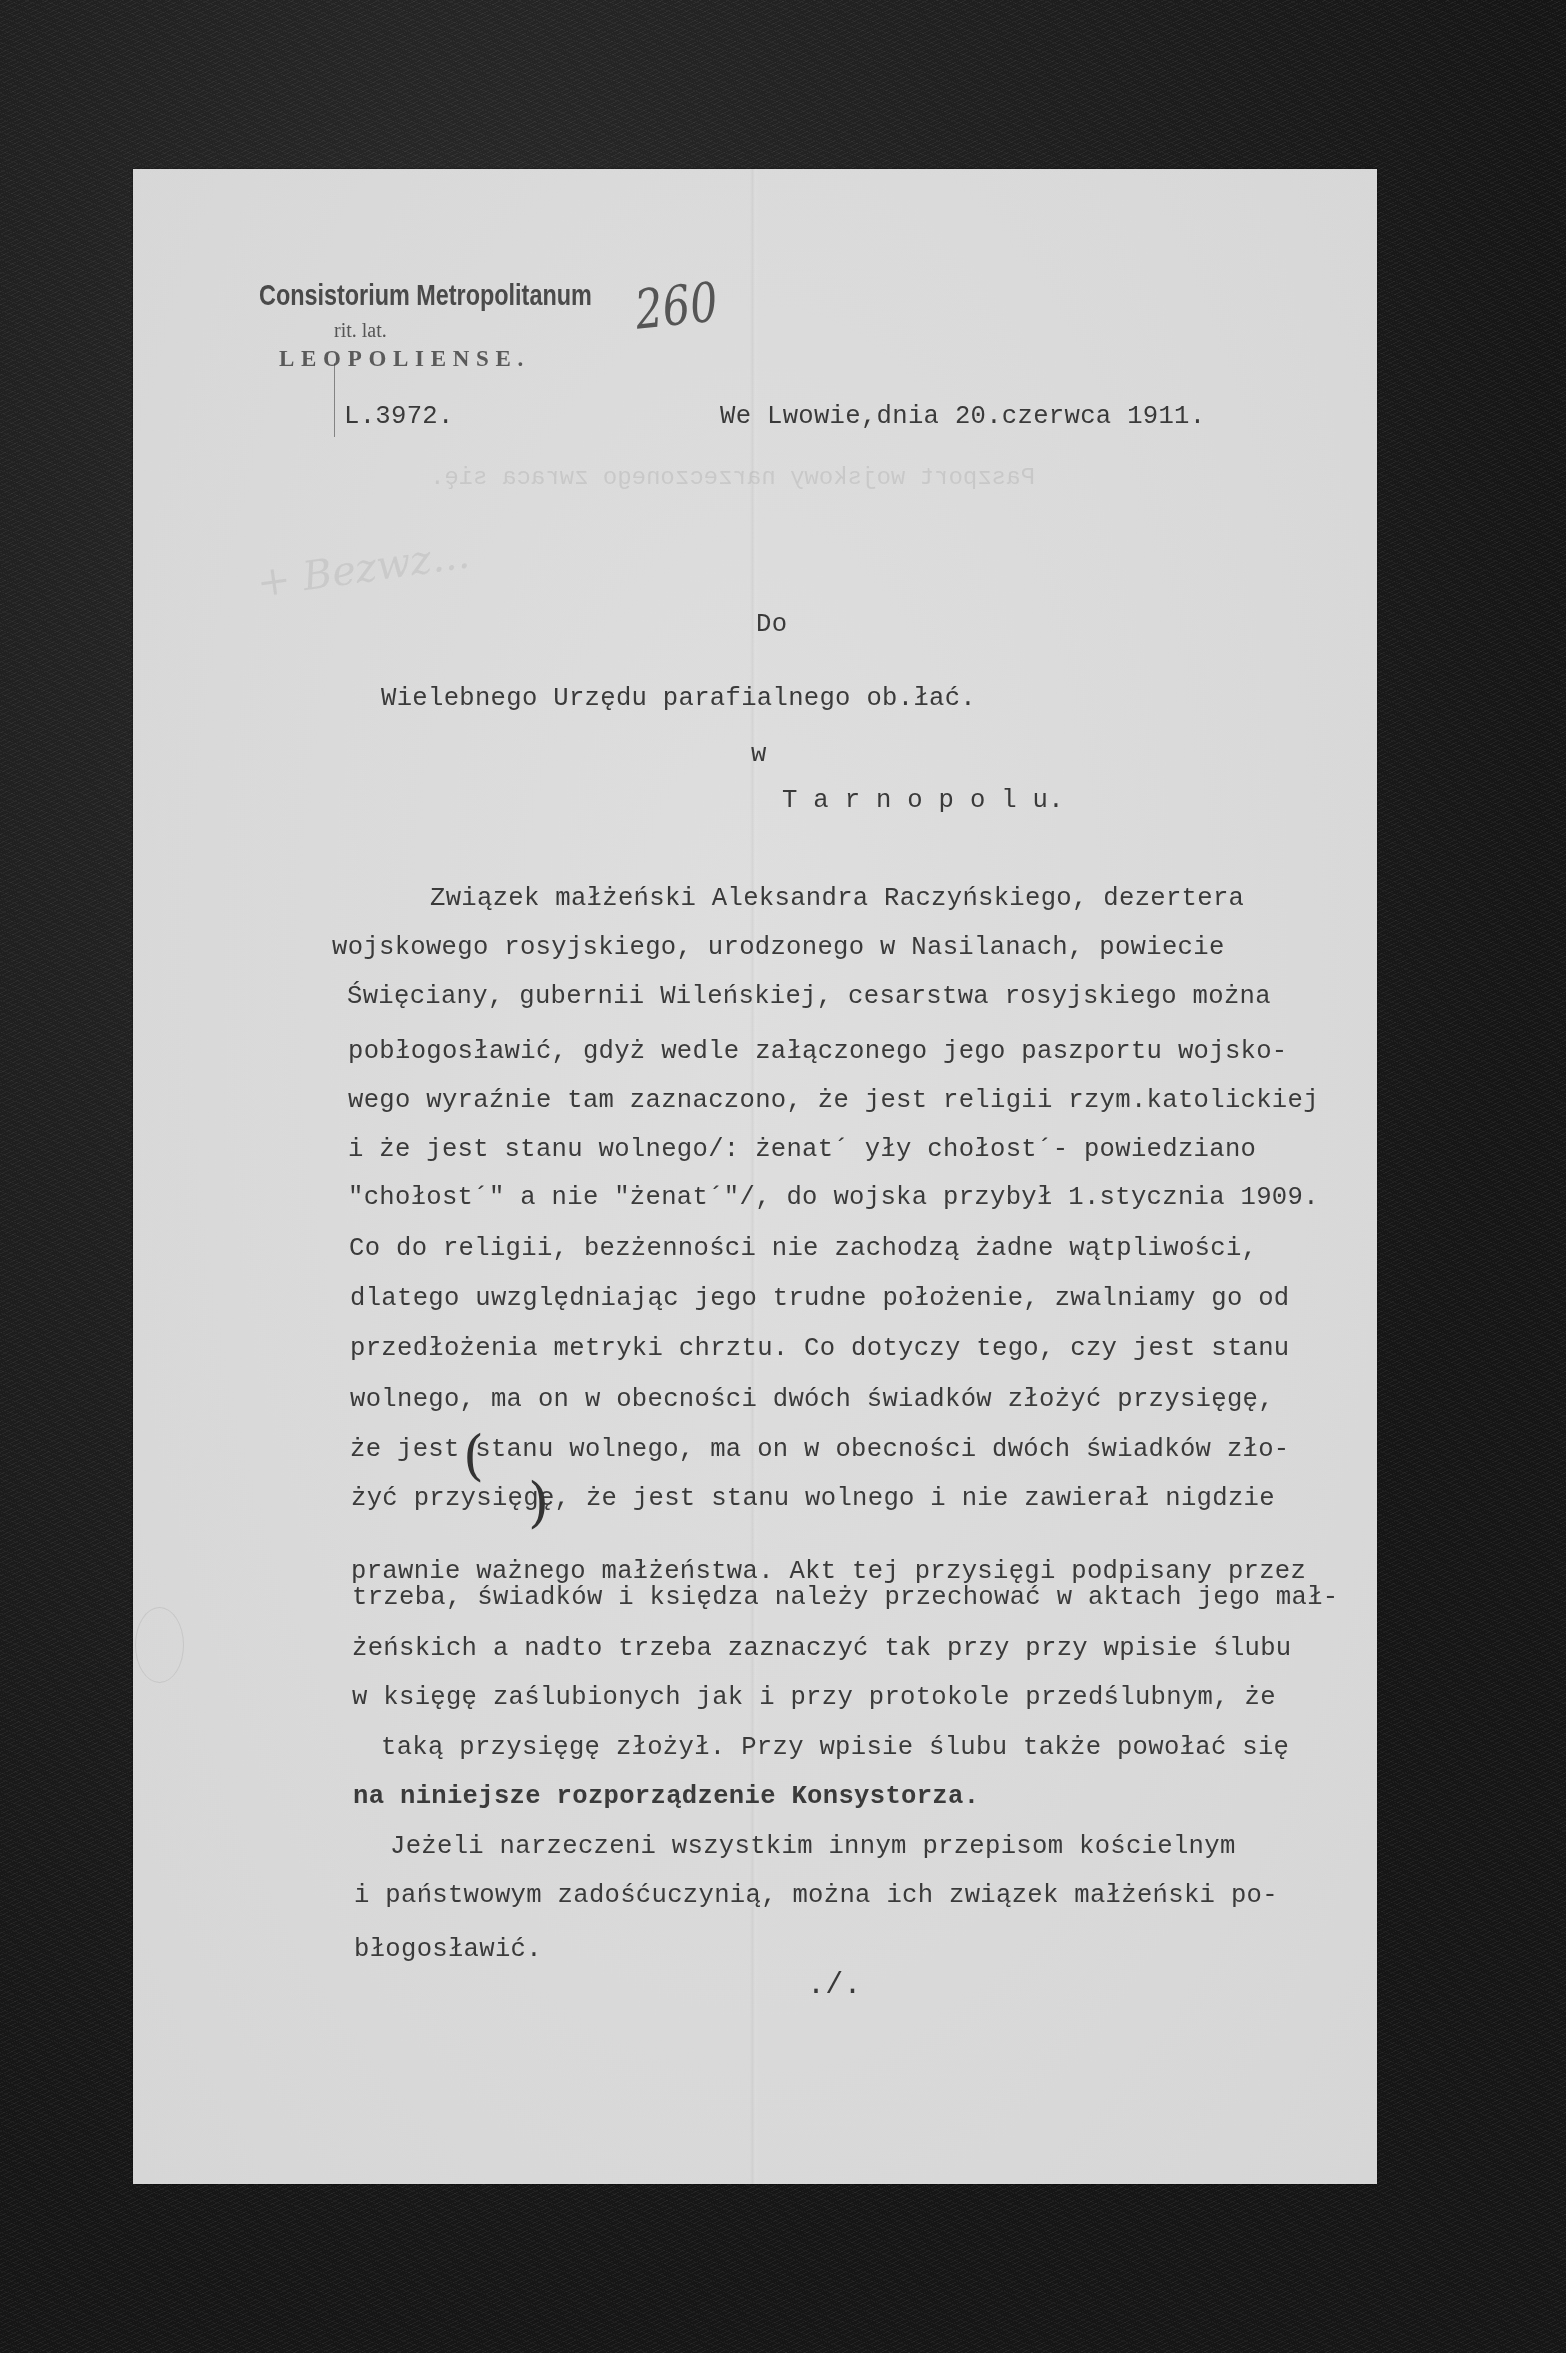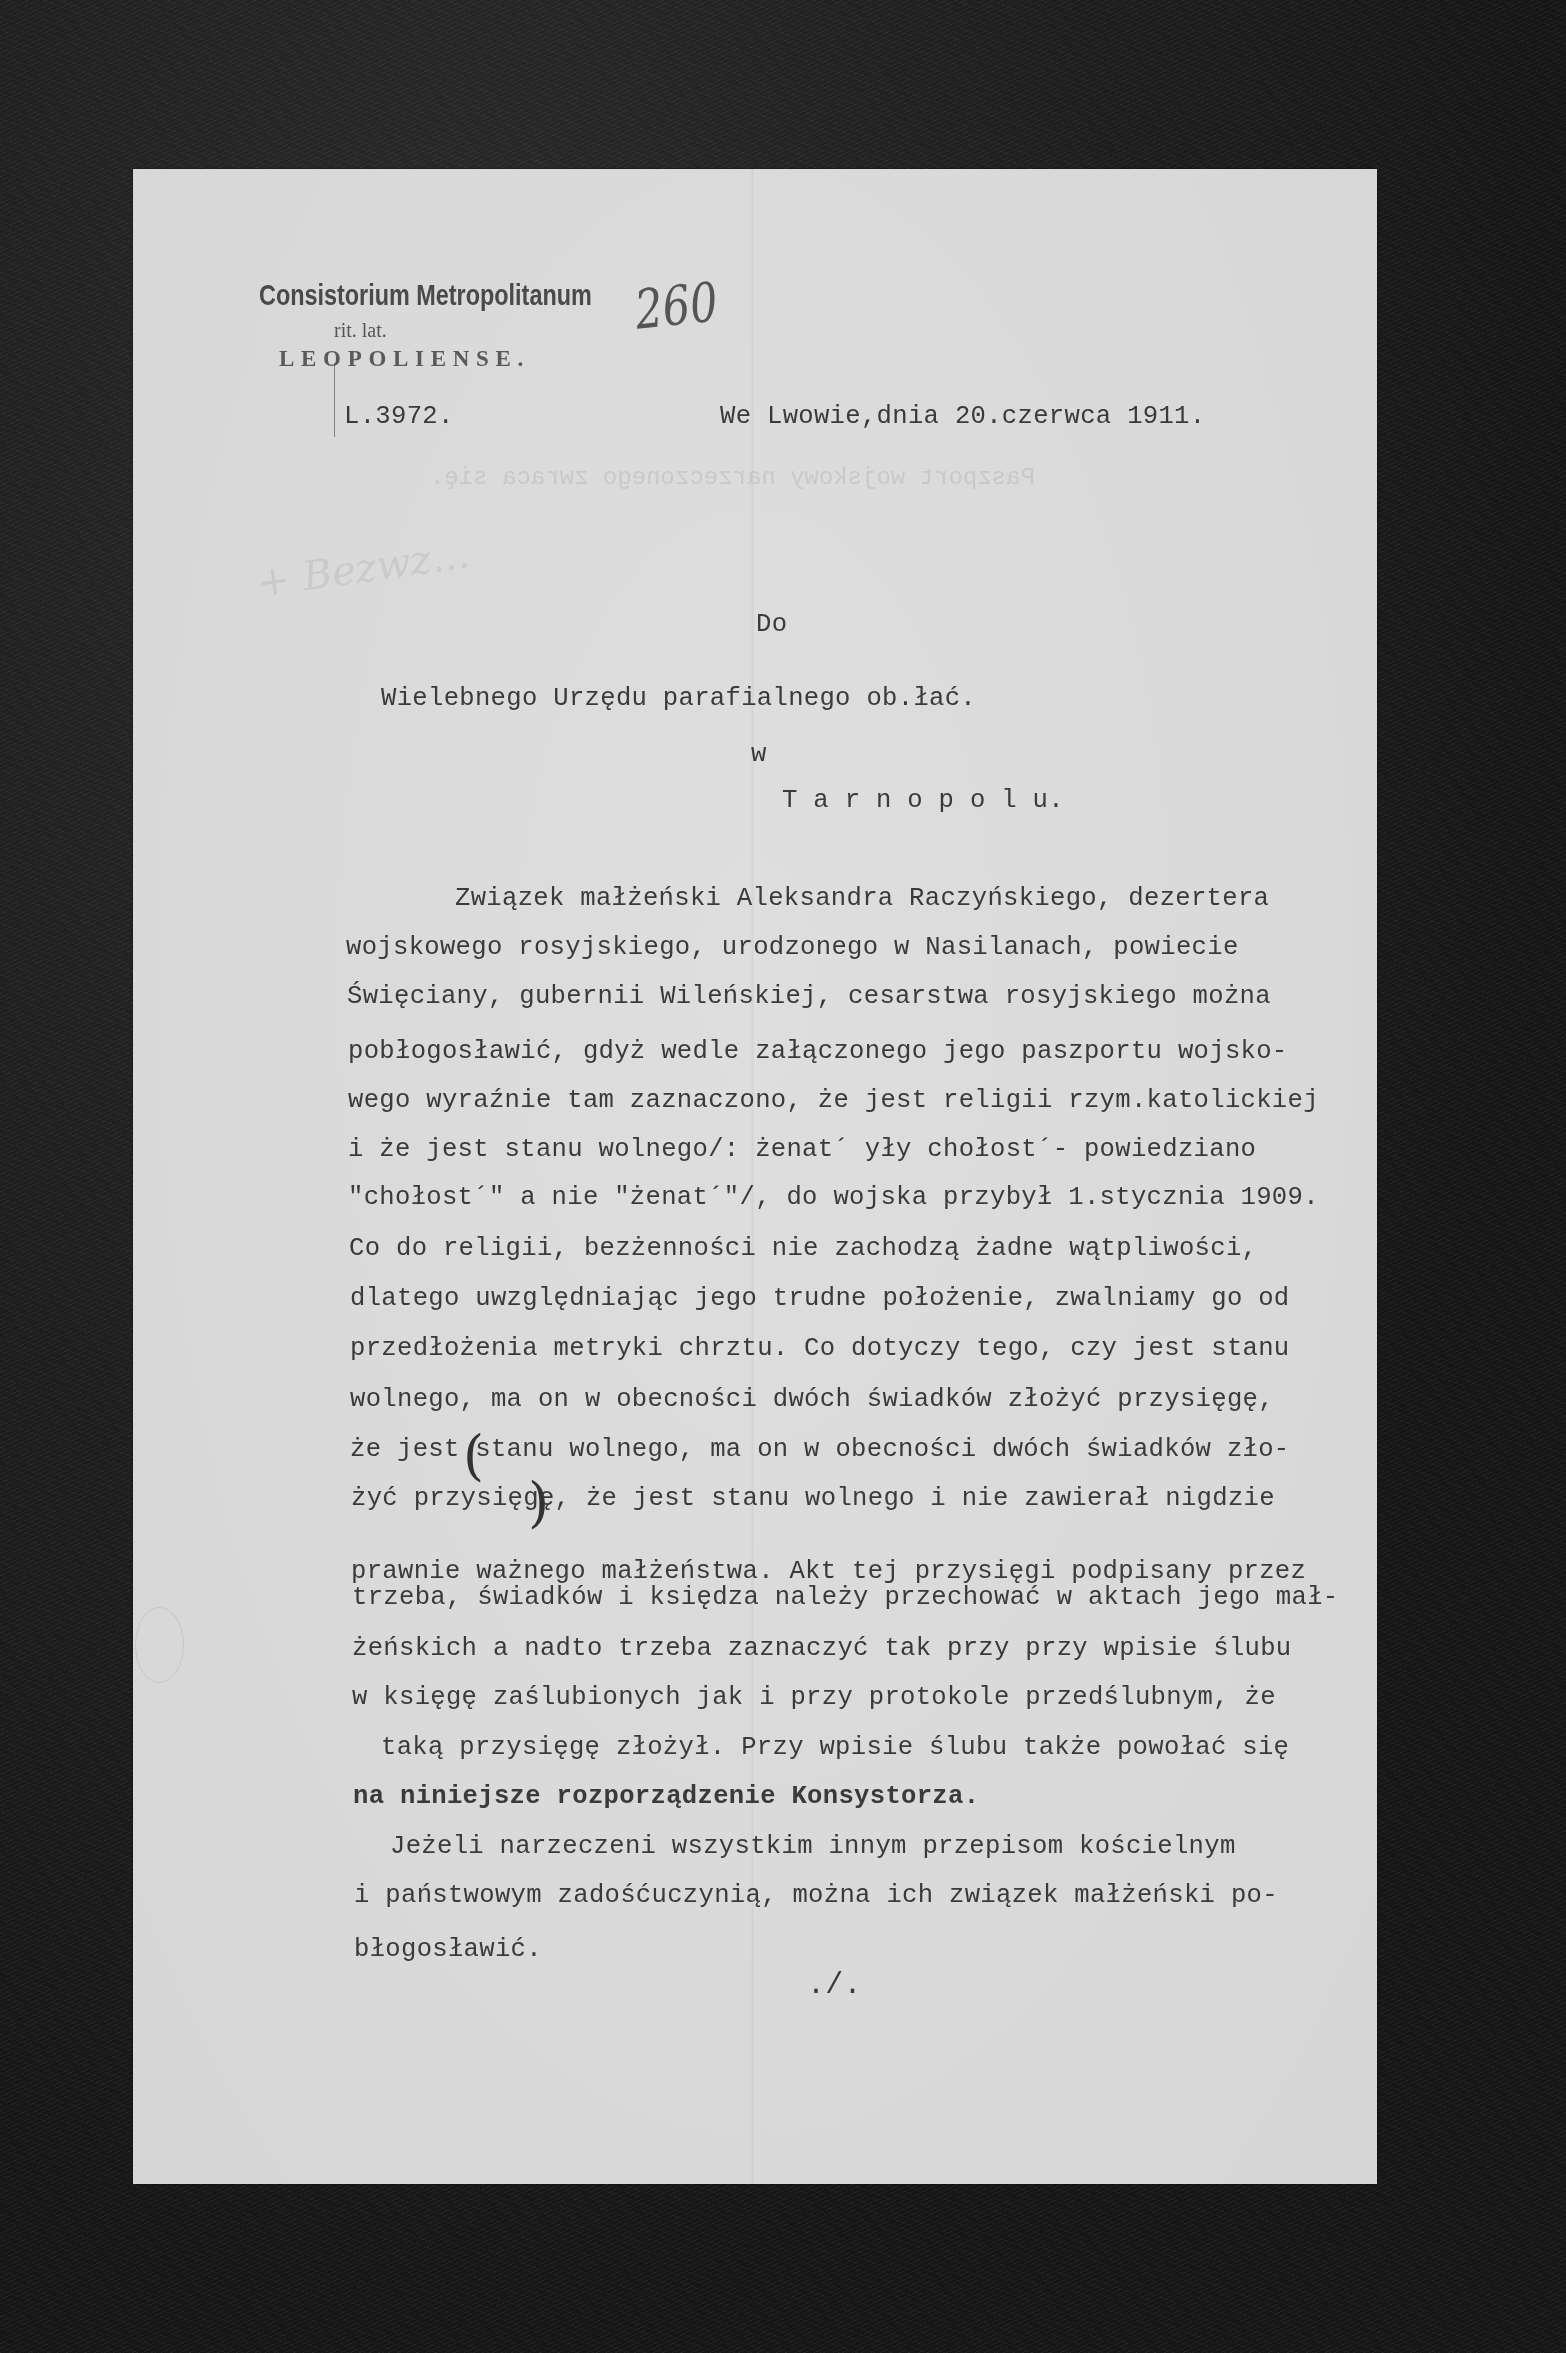--- a/index.html
+++ b/index.html
@@ -147,22 +147,22 @@
 
 <div class="ghost">Paszport wojskowy narzeczonego zwraca się.</div>
 <div class="pencil">+ Bezwz...</div>
 
 <div class="typed" style="left:756px; top:612px;">Do</div>
 <div class="typed" style="left:381px; top:686px;">Wielebnego Urzędu parafialnego ob.łać.</div>
 <div class="typed" style="left:751px; top:742px;">w</div>
 <div class="typed" style="left:782px; top:788px;">T a r n o p o l u.</div>
 
 <div>
-  <div class="typed" style="left:455px; top:886px;">Związek małżeński Aleksandra Raczyńskiego, dezertera</div>
-  <div class="typed" style="left:346px; top:935px;">wojskowego rosyjskiego, urodzonego w Nasilanach, powiecie</div>
+  <div class="typed" style="left:430px; top:886px;">Związek małżeński Aleksandra Raczyńskiego, dezertera</div>
+  <div class="typed" style="left:332px; top:935px;">wojskowego rosyjskiego, urodzonego w Nasilanach, powiecie</div>
   <div class="typed" style="left:347px; top:984px;">Święciany, gubernii Wileńskiej, cesarstwa rosyjskiego można</div>
   <div class="typed" style="left:348px; top:1039px;">pobłogosławić, gdyż wedle załączonego jego paszportu wojsko-</div>
   <div class="typed" style="left:348px; top:1088px;">wego wyraźnie tam zaznaczono, że jest religii rzym.katolickiej</div>
   <div class="typed" style="left:348px; top:1137px;">i że jest stanu wolnego/: żenat´ yły chołost´- powiedziano</div>
   <div class="typed" style="left:348px; top:1185px;">"chołost´" a nie "żenat´"/, do wojska przybył 1.stycznia 1909.</div>
   <div class="typed" style="left:349px; top:1236px;">Co do religii, bezżenności nie zachodzą żadne wątpliwości,</div>
   <div class="typed" style="left:350px; top:1286px;">dlatego uwzględniając jego trudne położenie, zwalniamy go od</div>
   <div class="typed" style="left:350px; top:1336px;text-align:right;">przedłożenia metryki chrztu. Co dotyczy tego, czy jest stanu</div>
   <div class="typed" style="left:350px; top:1387px;">wolnego, ma on w obecności dwóch świadków złożyć przysięgę,</div>
   <div class="typed" style="left:350px; top:1437px;">że jest stanu wolnego, ma on w obecności dwóch świadków zło-</div>

